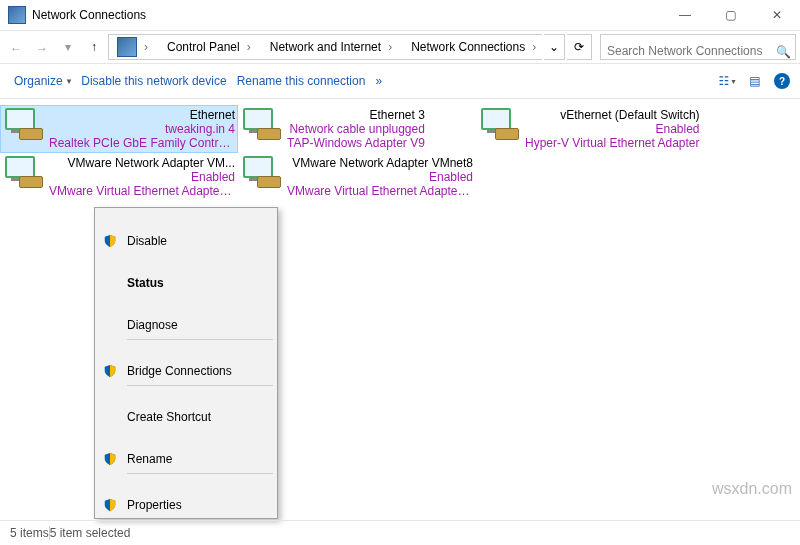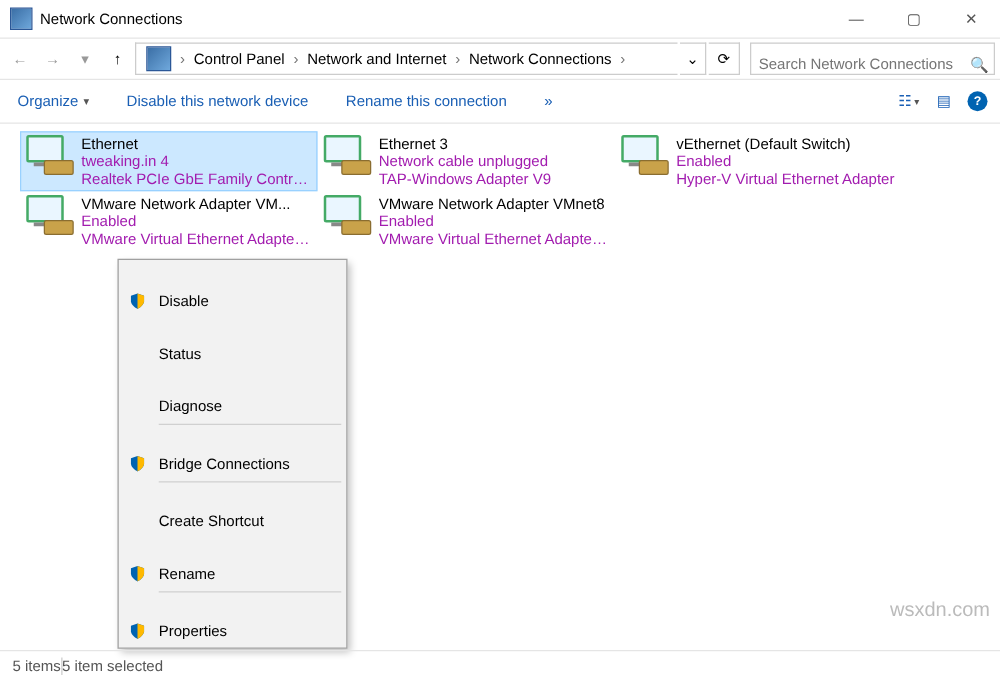--- a/index.html
+++ b/index.html
@@ -6,46 +6,46 @@
   .titlebar{height:30px;background:#fff;border-bottom:1px solid #e5e5e5;display:flex;align-items:center;}
   .titlebar .icon{width:16px;height:16px;margin:0 6px 0 8px;background:linear-gradient(135deg,#3a6ea5,#6fa8dc);border:1px solid #2b5797;}
   .titlebar .title{flex:0 0 auto;color:#000;}
   .titlebar .spacer{flex:1;}
   .winbtn{width:46px;height:30px;display:flex;align-items:center;justify-content:center;color:#555;}
   .navbar{height:32px;border-bottom:1px solid #e5e5e5;display:flex;align-items:center;padding:0 4px;gap:2px;}
   .navbtn{width:24px;height:24px;display:flex;align-items:center;justify-content:center;color:#999;border-radius:2px;}
   .navbtn.active{color:#000;}
   .addr-icon{width:18px;height:18px;margin:0 4px;background:linear-gradient(135deg,#3a6ea5,#6fa8dc);border:1px solid #2b5797;}
   .breadcrumb{display:flex;align-items:center;flex:1;height:24px;border:1px solid #ccc;border-right:none;padding-left:4px;}
-  .crumb{padding:0 4px;white-space:nowrap;}
+  .crumb{padding:0 4px;white-space:nowrap;margin-left:12px;}
   .chev{color:#777;padding:0 3px;}
   .addr-drop{width:20px;height:24px;border:1px solid #ccc;border-left:none;display:flex;align-items:center;justify-content:center;}
   .refresh{width:24px;height:24px;border:1px solid #ccc;border-left:none;display:flex;align-items:center;justify-content:center;margin-right:6px;}
   .search{width:186px;height:24px;border:1px solid #ccc;display:flex;align-items:flex-end;padding:0 4px;}
   .search input{flex:1;border:none;outline:none;font:inherit;color:#666;background:transparent;}
   .search .sicon{color:#666;}
-  .toolbar{height:34px;border-bottom:1px solid #e5e5e5;display:flex;align-items:center;padding:0 10px;gap:22px;}
+  .toolbar{height:34px;border-bottom:1px solid #e5e5e5;display:flex;align-items:center;padding:0 10px;gap:2px;}
   .tbtn{color:#1a5fb4;padding:3px 4px;}
   .tbtn.org{display:flex;align-items:center;gap:4px;}
   .tool-right{margin-left:auto;display:flex;align-items:center;gap:10px;}
   .miniicon{width:18px;height:18px;display:flex;align-items:center;justify-content:center;color:#1a5fb4;}
   .help{width:16px;height:16px;border-radius:50%;background:#0063b1;color:#fff;display:flex;align-items:center;justify-content:center;font-size:10px;font-weight:bold;}
-  .content{position:relative;height:415px;padding:6px 16px;display:flex;flex-wrap:wrap;align-content:flex-start;}
+  .content{position:relative;height:415px;padding:6px 0;display:flex;flex-wrap:wrap;align-content:flex-start;text-align:right;}
   .adapter{width:232px;display:flex;padding:2px;gap:6px;border:1px solid transparent;}
   .adapter.sel{background:#cce8ff;border:1px solid #99d1ff;}
   .adapter .aicon{width:40px;height:38px;flex:0 0 40px;position:relative;}
   .aicon .mon{position:absolute;left:2px;top:0;width:26px;height:18px;border:2px solid #4a6;background:#eaf6ff;border-radius:2px;}
   .aicon .base{position:absolute;left:8px;top:22px;width:14px;height:3px;background:#888;}
   .aicon .plug{position:absolute;left:16px;top:20px;width:22px;height:10px;background:#c9a24a;border:1px solid #8a6d30;border-radius:2px;}
   .adapter .txt{display:flex;flex-direction:column;overflow:hidden;line-height:14px;}
   .adapter .name{color:#000;white-space:nowrap;overflow:hidden;text-overflow:ellipsis;}
   .adapter .l2,.adapter .l3{color:#a21caf;white-space:nowrap;overflow:hidden;text-overflow:ellipsis;}
   .contextmenu{position:absolute;left:94px;top:108px;width:178px;background:#f2f2f2;border:1px solid #a0a0a0;box-shadow:3px 3px 6px rgba(0,0,0,.25);padding:2px;}
   .mitem{display:flex;align-items:center;height:22px;padding-left:30px;position:relative;margin-top:20px;}
-  .mitem.bold{font-weight:normal;}
+  .mitem.bold{font-weight:bold;}
   .mitem.dis{color:#888;}
   .msep{height:1px;background:#d0d0d0;margin:3px 2px 3px 30px;}
   .shield{position:absolute;left:6px;width:14px;height:14px;}
   .shield svg{width:14px;height:14px;}
   .status{position:absolute;left:0;right:0;bottom:0;height:24px;border-top:1px solid #e5e5e5;display:flex;align-items:center;padding:0 10px;color:#555;}
   .watermark{position:absolute;right:8px;bottom:28px;color:#bbb;font-size:16px;}
   .vsep{width:1px;height:14px;background:#ccc;}
 </style>
 </head>
 <body>

